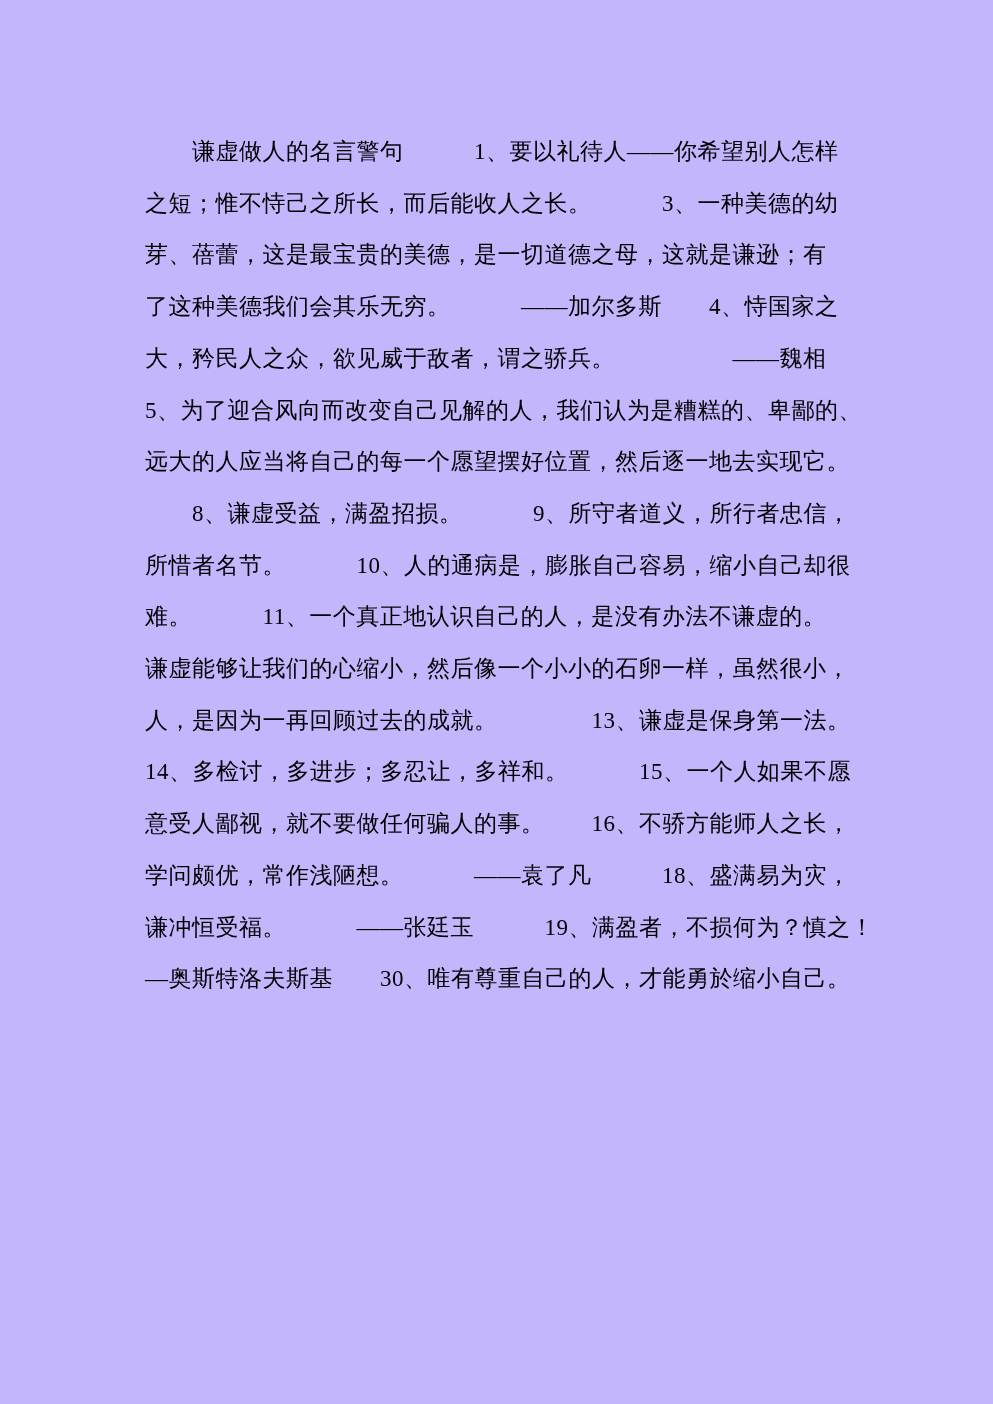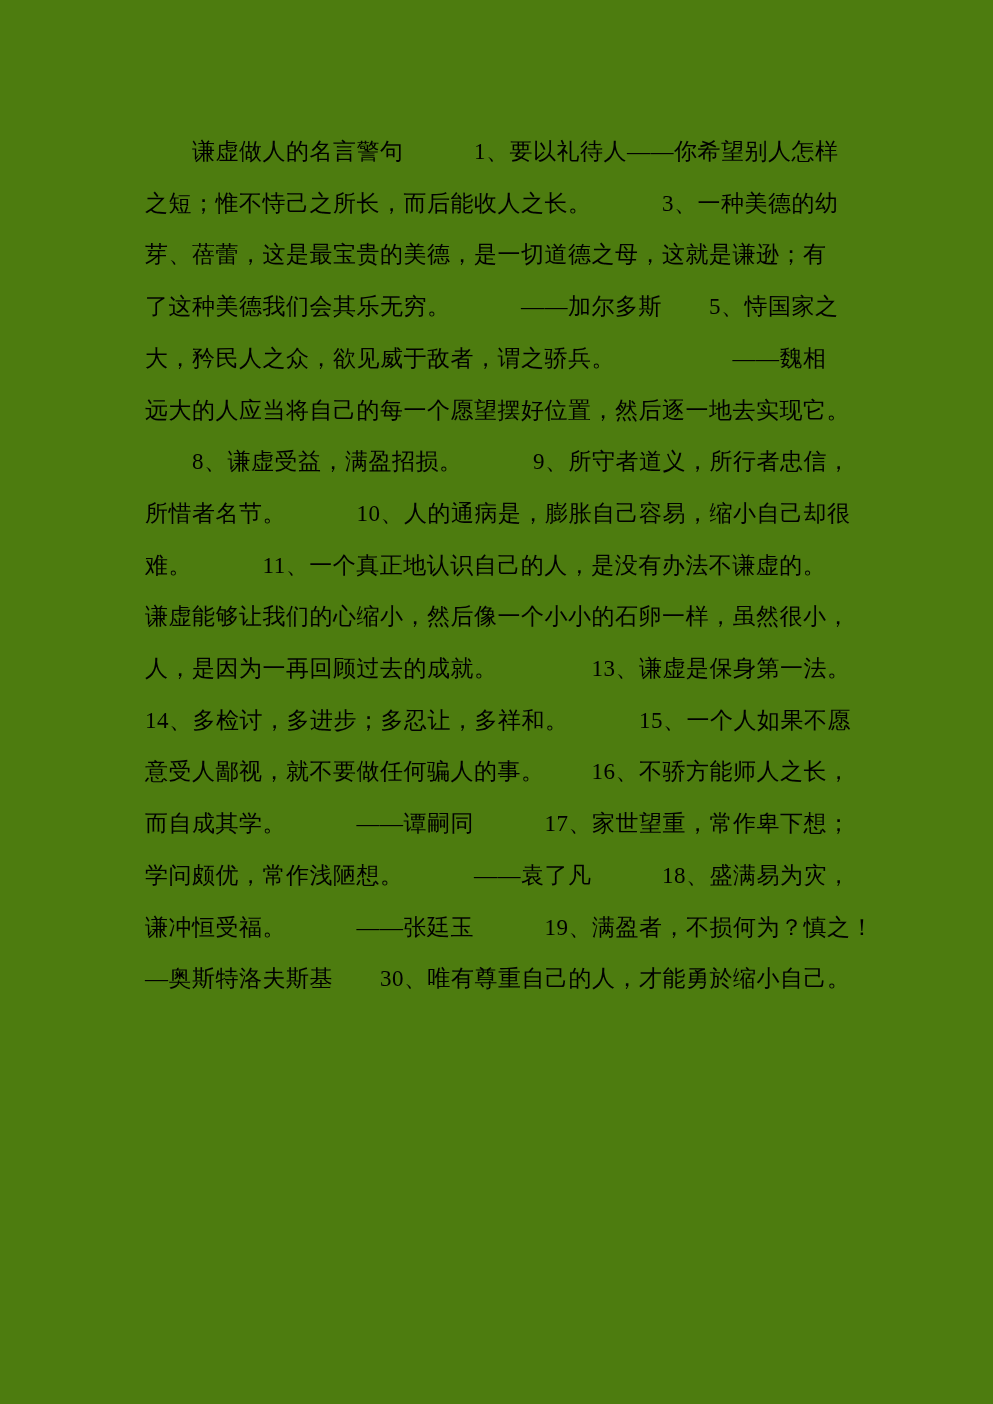--- a/index.html
+++ b/index.html
@@ -4,21 +4,21 @@
 <style>
   html, body {
     margin: 0;
     padding: 0;
     background: #ffffff;
   }
   .page {
     position: relative;
     width: 993px;
     height: 1404px;
-    background: #4d7c0f;
+    background: #c4b5fd;
     overflow: hidden;
   }
   .text-block {
     position: absolute;
     left: 145px;
     top: 126px;
     width: 720px;
   }
   .line {
     white-space: pre;
@@ -30,28 +30,28 @@
   }
 </style>
 </head>
 <body>
 
 <div class="page">
   <div class="text-block">
     <div class="line">　　谦虚做人的名言警句　　　1、要以礼待人——你希望别人怎样</div>
     <div class="line">之短；惟不恃己之所长，而后能收人之长。　　　3、一种美德的幼</div>
     <div class="line">芽、蓓蕾，这是最宝贵的美德，是一切道德之母，这就是谦逊；有</div>
-    <div class="line">了这种美德我们会其乐无穷。　　　——加尔多斯　　5、恃国家之</div>
+    <div class="line">了这种美德我们会其乐无穷。　　　——加尔多斯　　4、恃国家之</div>
     <div class="line">大，矜民人之众，欲见威于敌者，谓之骄兵。　　　　　——魏相</div>
+    <div class="line">5、为了迎合风向而改变自己见解的人，我们认为是糟糕的、卑鄙的、</div>
     <div class="line">远大的人应当将自己的每一个愿望摆好位置，然后逐一地去实现它。</div>
     <div class="line">　　8、谦虚受益，满盈招损。　　　9、所守者道义，所行者忠信，</div>
     <div class="line">所惜者名节。　　　10、人的通病是，膨胀自己容易，缩小自己却很</div>
     <div class="line">难。　　　11、一个真正地认识自己的人，是没有办法不谦虚的。</div>
     <div class="line">谦虚能够让我们的心缩小，然后像一个小小的石卵一样，虽然很小，</div>
     <div class="line">人，是因为一再回顾过去的成就。　　　　13、谦虚是保身第一法。</div>
     <div class="line">14、多检讨，多进步；多忍让，多祥和。　　　15、一个人如果不愿</div>
     <div class="line">意受人鄙视，就不要做任何骗人的事。　　16、不骄方能师人之长，</div>
-    <div class="line">而自成其学。　　　——谭嗣同　　　17、家世望重，常作卑下想；</div>
     <div class="line">学问颇优，常作浅陋想。　　　——袁了凡　　　18、盛满易为灾，</div>
     <div class="line">谦冲恒受福。　　　——张廷玉　　　19、满盈者，不损何为？慎之！</div>
     <div class="line">—奥斯特洛夫斯基　　30、唯有尊重自己的人，才能勇於缩小自己。</div>
   </div>
 </div>
 
 </body></html>

